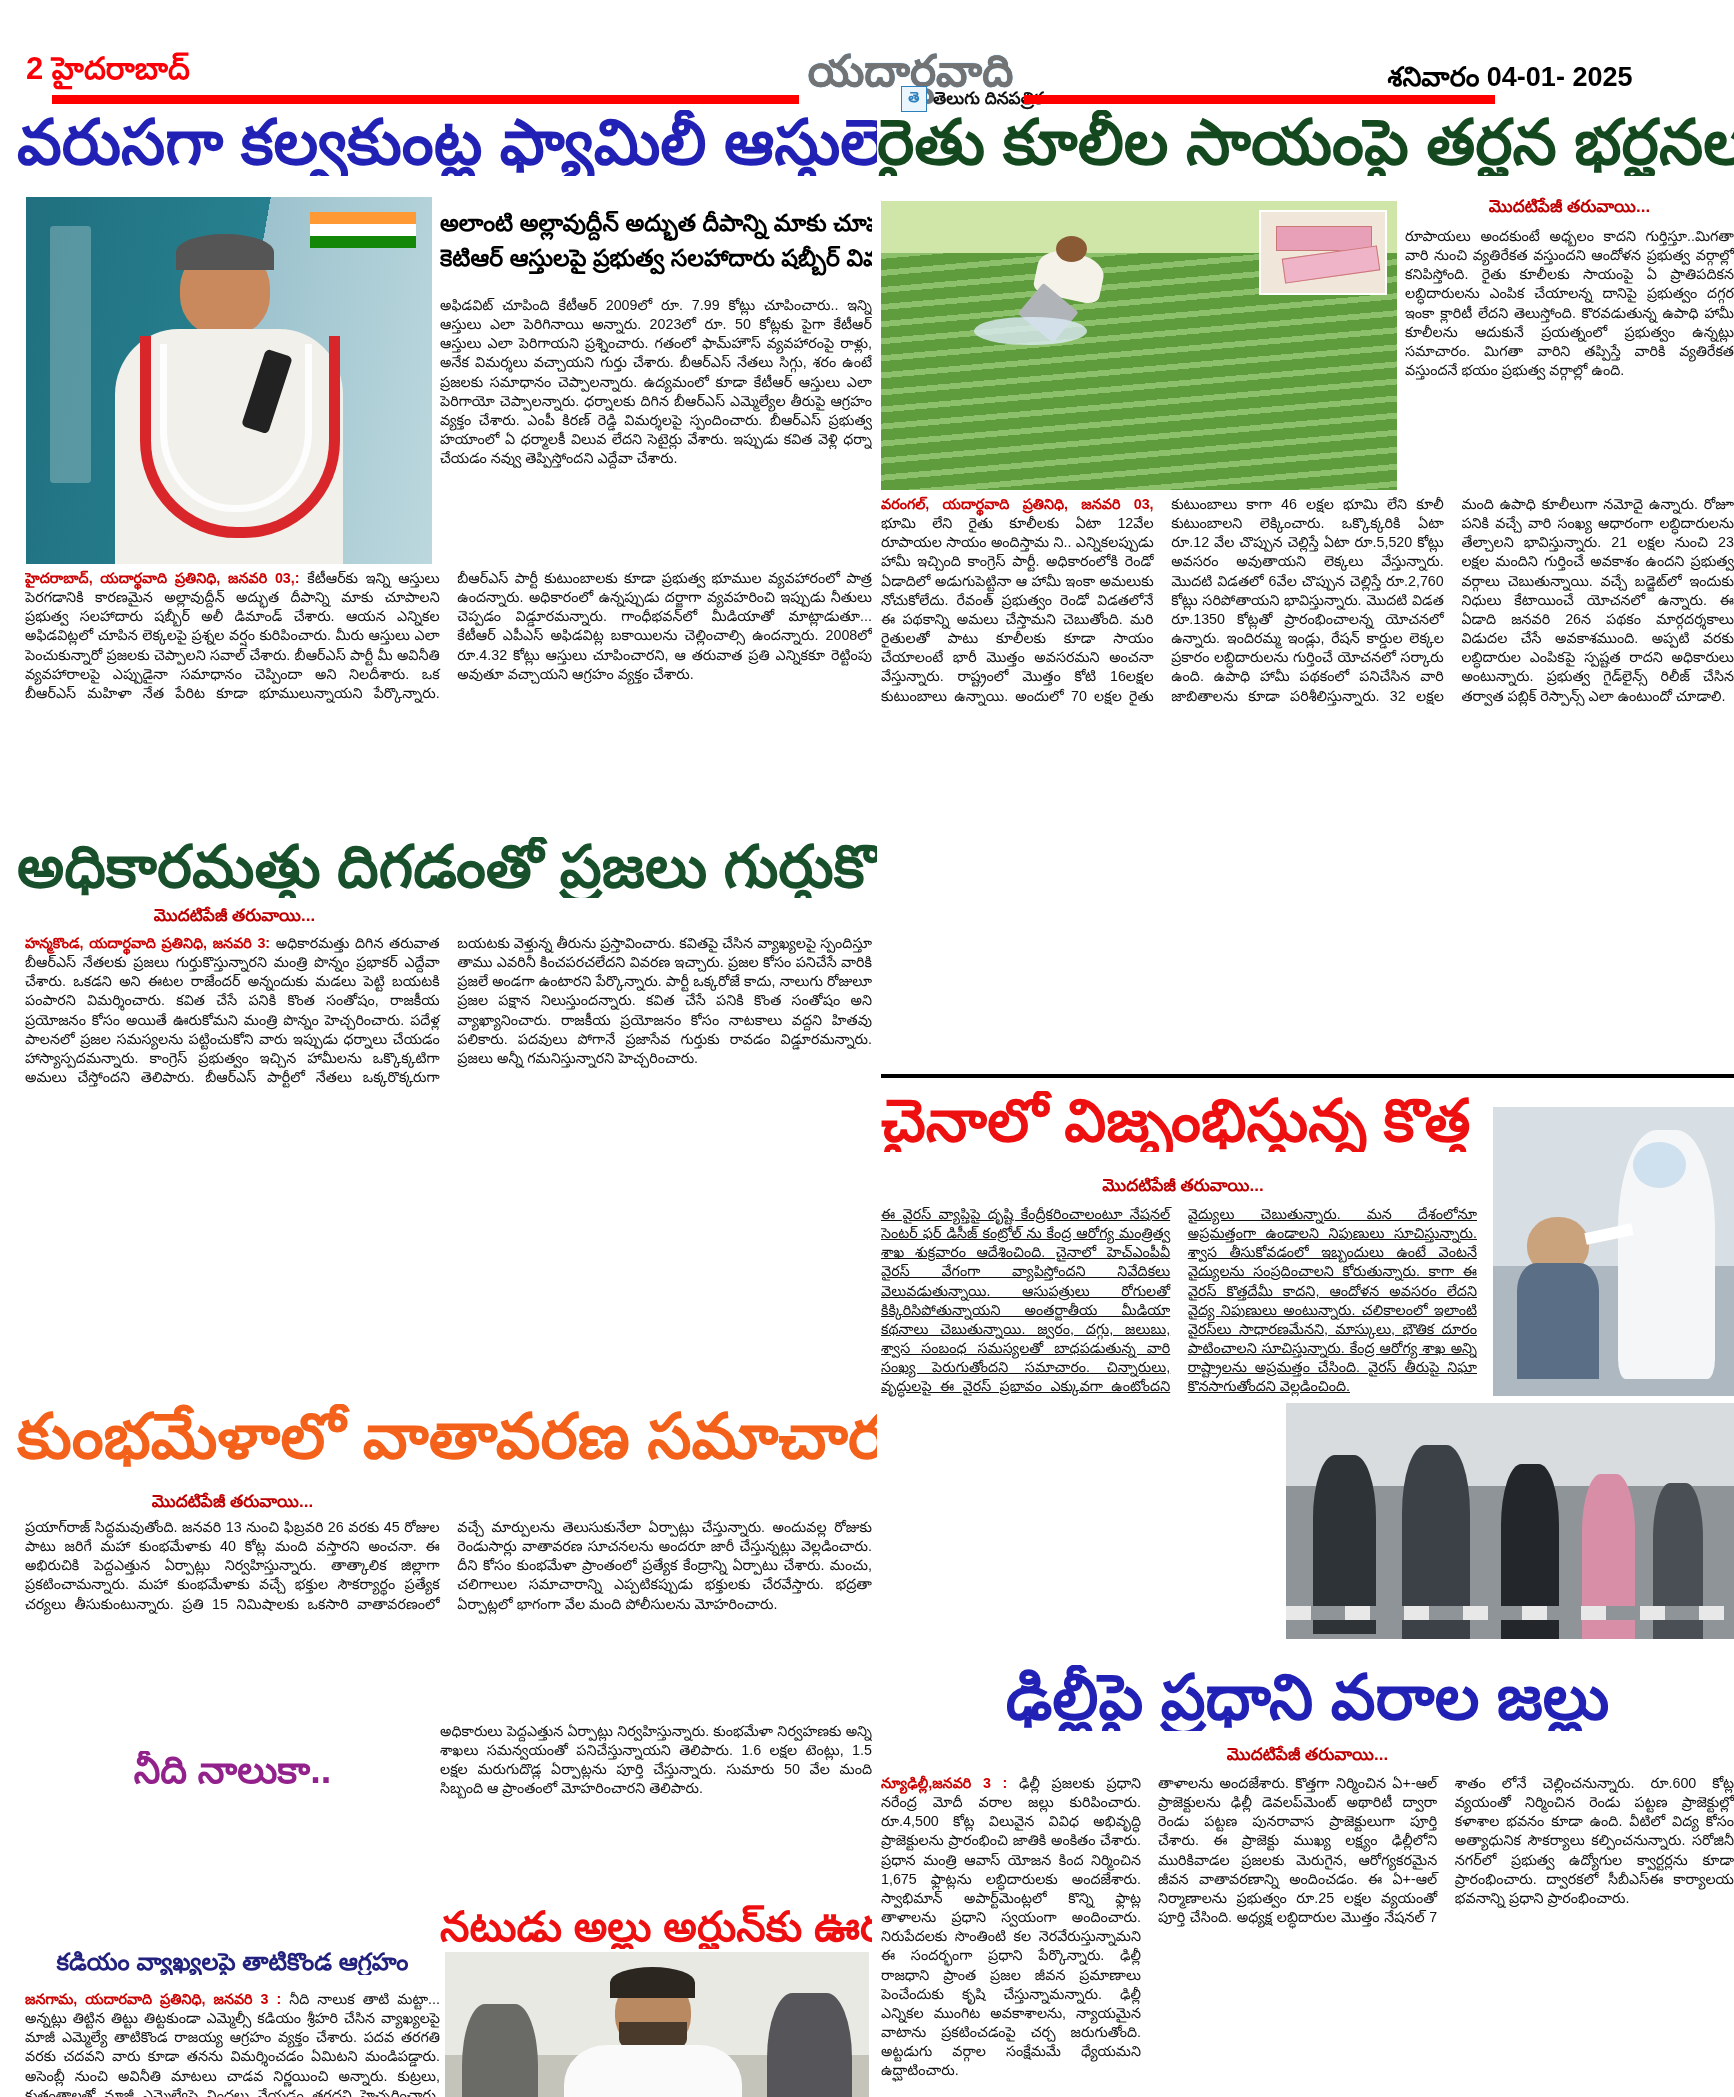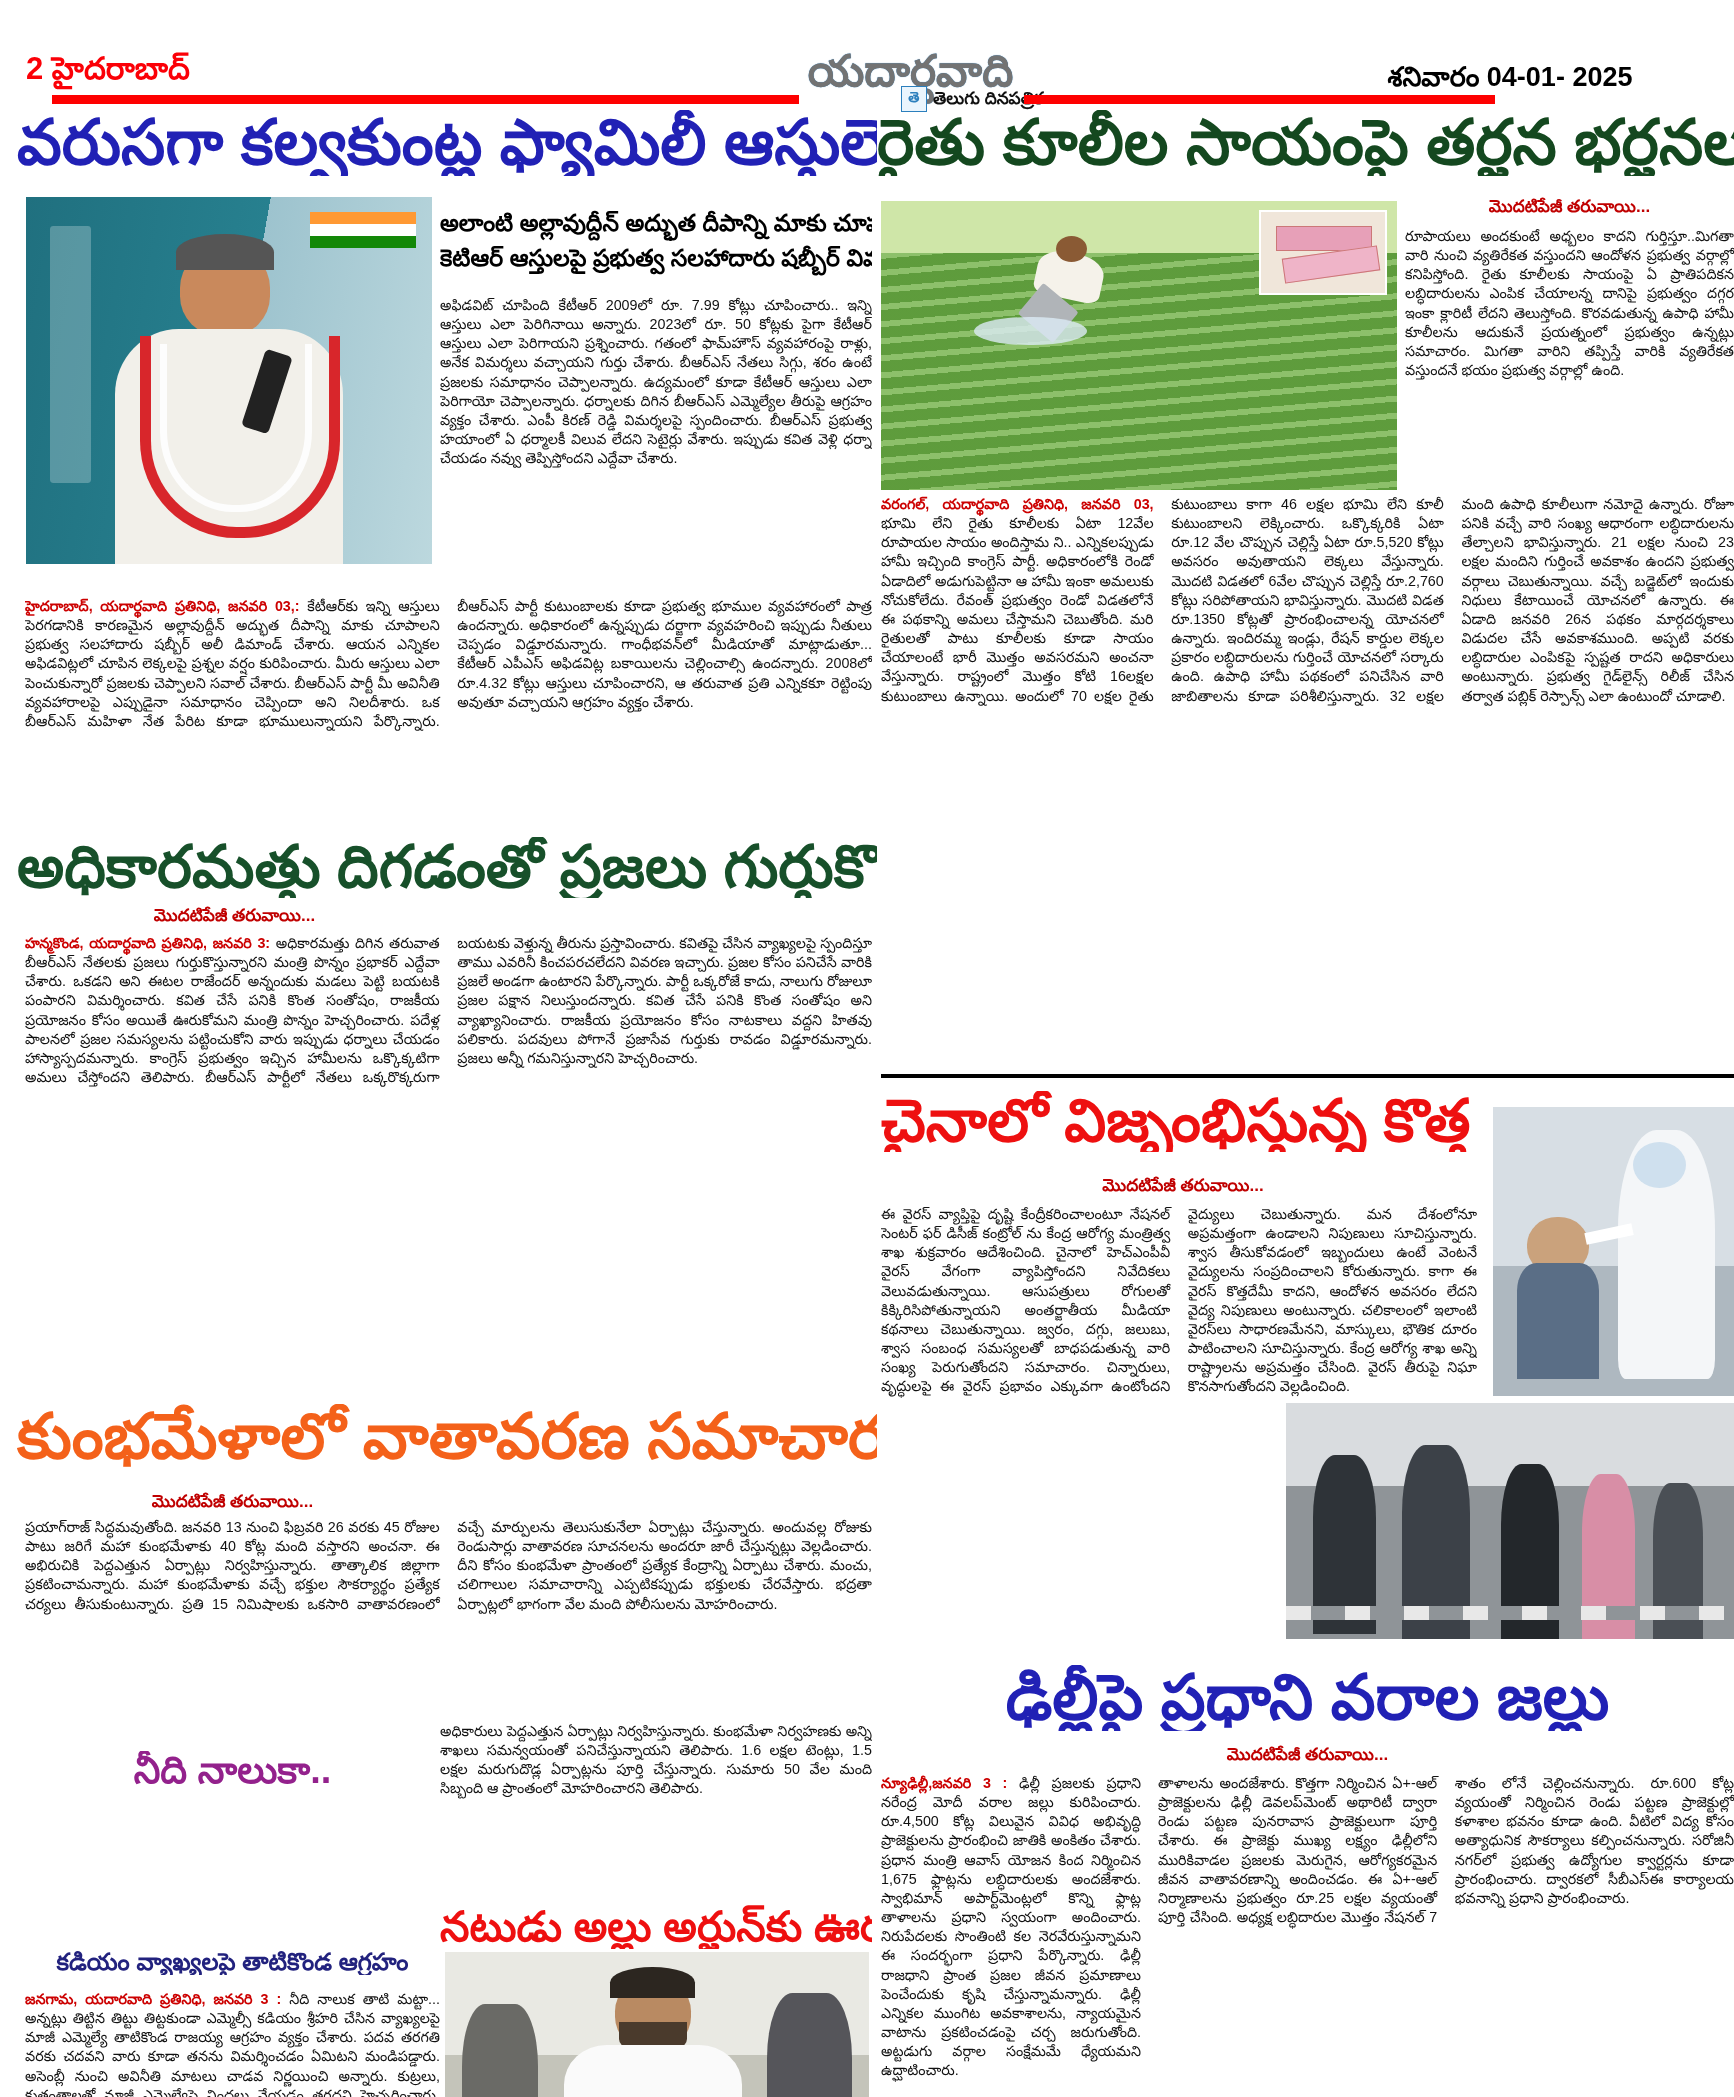--- a/index.html
+++ b/index.html
@@ -70,21 +70,21 @@
 
   <div class="abs" style="left:440px;top:206px;width:432px;">
     <div class="subhead-black">అలాంటి అల్లావుద్దీన్ అద్భుత దీపాన్ని మాకు చూపండి</div>
     <div class="subhead-black">కెటిఆర్ ఆస్తులపై ప్రభుత్వ సలహాదారు షబ్బీర్ విమర్శలు</div>
   </div>
 
   <div class="abs body" style="left:440px;top:296px;width:432px;height:268px;">
     <p>అఫిడవిట్ చూపింది కేటీఆర్ 2009లో రూ. 7.99 కోట్లు చూపించారు.. ఇన్ని ఆస్తులు ఎలా పెరిగినాయి అన్నారు. 2023లో రూ. 50 కోట్లకు పైగా కేటీఆర్ ఆస్తులు ఎలా పెరిగాయని ప్రశ్నించారు. గతంలో ఫామ్‌హౌస్ వ్యవహారంపై రాళ్లు, అనేక విమర్శలు వచ్చాయని గుర్తు చేశారు. బీఆర్ఎస్ నేతలు సిగ్గు, శరం ఉంటే ప్రజలకు సమాధానం చెప్పాలన్నారు. ఉద్యమంలో కూడా కేటీఆర్ ఆస్తులు ఎలా పెరిగాయో చెప్పాలన్నారు. ధర్నాలకు దిగిన బీఆర్ఎస్ ఎమ్మెల్యేల తీరుపై ఆగ్రహం వ్యక్తం చేశారు. ఎంపీ కిరణ్ రెడ్డి విమర్శలపై స్పందించారు. బీఆర్ఎస్ ప్రభుత్వ హయాంలో ఏ ధర్మాలకీ విలువ లేదని సెటైర్లు వేశారు. ఇప్పుడు కవిత వెళ్లి ధర్నా చేయడం నవ్వు తెప్పిస్తోందని ఎద్దేవా చేశారు.</p>
   </div>
 
-  <div class="abs body cols2" style="left:25px;top:569px;width:847px;height:265px;margin-top:28px;">
+  <div class="abs body cols2" style="left:25px;top:569px;width:847px;height:265px;">
     <p><span class="byline">హైదరాబాద్, యదార్థవాది ప్రతినిధి, జనవరి 03,:</span> <span>కేటీఆర్‌కు ఇన్ని ఆస్తులు పెరగడానికి కారణమైన అల్లావుద్దీన్ అద్భుత దీపాన్ని మాకు చూపాలని ప్రభుత్వ సలహాదారు షబ్బీర్ అలీ డిమాండ్ చేశారు. ఆయన ఎన్నికల అఫిడవిట్లలో చూపిన లెక్కలపై ప్రశ్నల వర్షం కురిపించారు. మీరు ఆస్తులు ఎలా పెంచుకున్నారో ప్రజలకు చెప్పాలని సవాల్ చేశారు. బీఆర్ఎస్ పార్టీ మీ అవినీతి వ్యవహారాలపై ఎప్పుడైనా సమాధానం చెప్పిందా అని నిలదీశారు. ఒక బీఆర్ఎస్ మహిళా నేత పేరిట కూడా భూములున్నాయని పేర్కొన్నారు. బీఆర్ఎస్ పార్టీ కుటుంబాలకు కూడా ప్రభుత్వ భూముల వ్యవహారంలో పాత్ర ఉందన్నారు. అధికారంలో ఉన్నప్పుడు దర్జాగా వ్యవహరించి ఇప్పుడు నీతులు చెప్పడం విడ్డూరమన్నారు. గాంధీభవన్‌లో మీడియాతో మాట్లాడుతూ... కేటీఆర్ ఎపీఎస్ అఫిడవిట్ల బకాయిలను చెల్లించాల్సి ఉందన్నారు. 2008లో రూ.4.32 కోట్లు ఆస్తులు చూపించారని, ఆ తరువాత ప్రతి ఎన్నికకూ రెట్టింపు అవుతూ వచ్చాయని ఆగ్రహం వ్యక్తం చేశారు.</span></p>
   </div>
 
   <div class="abs h h-dgreen" style="left:17px;top:837px;width:860px;font-size:59px;">అధికారమత్తు దిగడంతో ప్రజలు గుర్తుకొస్తున్నారు</div>
   <div class="abs marker" style="left:25px;top:906px;width:419px;">మొదటిపేజీ తరువాయి...</div>
   <div class="abs body cols2" style="left:25px;top:934px;width:847px;height:428px;">
     <p><span class="byline">హన్మకొండ, యదార్థవాది ప్రతినిధి, జనవరి 3:</span> <span>అధికారమత్తు దిగిన తరువాత బీఆర్ఎస్ నేతలకు ప్రజలు గుర్తుకొస్తున్నారని మంత్రి పొన్నం ప్రభాకర్ ఎద్దేవా చేశారు. ఒకడని అని ఈటల రాజేందర్ అన్నందుకు మడలు పెట్టి బయటకి పంపారని విమర్శించారు. కవిత చేసే పనికి కొంత సంతోషం, రాజకీయ ప్రయోజనం కోసం అయితే ఊరుకోమని మంత్రి పొన్నం హెచ్చరించారు. పదేళ్ల పాలనలో ప్రజల సమస్యలను పట్టించుకోని వారు ఇప్పుడు ధర్నాలు చేయడం హాస్యాస్పదమన్నారు. కాంగ్రెస్ ప్రభుత్వం ఇచ్చిన హామీలను ఒక్కొక్కటిగా అమలు చేస్తోందని తెలిపారు. బీఆర్ఎస్ పార్టీలో నేతలు ఒక్కరొక్కరుగా బయటకు వెళ్తున్న తీరును ప్రస్తావించారు. కవితపై చేసిన వ్యాఖ్యలపై స్పందిస్తూ తాము ఎవరినీ కించపరచలేదని వివరణ ఇచ్చారు. ప్రజల కోసం పనిచేసే వారికి ప్రజలే అండగా ఉంటారని పేర్కొన్నారు. పార్టీ ఒక్కరోజే కాదు, నాలుగు రోజులూ ప్రజల పక్షాన నిలుస్తుందన్నారు. కవిత చేసే పనికి కొంత సంతోషం అని వ్యాఖ్యానించారు. రాజకీయ ప్రయోజనం కోసం నాటకాలు వద్దని హితవు పలికారు. పదవులు పోగానే ప్రజాసేవ గుర్తుకు రావడం విడ్డూరమన్నారు. ప్రజలు అన్నీ గమనిస్తున్నారని హెచ్చరించారు.</span></p>
   </div>
 
   <div class="abs h h-orange" style="left:17px;top:1404px;width:860px;font-size:63px;">కుంభమేళాలో వాతావరణ సమాచారం</div>
@@ -150,21 +150,21 @@
 
   <div class="photo" style="left:1286px;top:1403px;width:448px;height:236px;background:linear-gradient(#d9dcdf 0 35%,#8f9498 35% 100%);">
     <div class="ph-el" style="left:6%;top:22%;width:14%;height:76%;background:#2e3338;border-radius:35% 35% 0 0;"></div>
     <div class="ph-el" style="left:26%;top:18%;width:15%;height:82%;background:#3c4148;border-radius:35% 35% 0 0;"></div>
     <div class="ph-el" style="left:48%;top:26%;width:13%;height:74%;background:#23272b;border-radius:35% 35% 0 0;"></div>
     <div class="ph-el" style="left:66%;top:30%;width:12%;height:70%;background:#d88ea6;border-radius:35% 35% 0 0;"></div>
     <div class="ph-el" style="left:82%;top:34%;width:11%;height:66%;background:#4a4f55;border-radius:35% 35% 0 0;"></div>
     <div class="ph-el" style="left:0;top:86%;width:100%;height:6%;background:repeating-linear-gradient(90deg,#e8e8e8 0 25px,#8f9498 25px 59px);"></div>
   </div>
 
-  <div class="abs body cols2" style="left:881px;top:1205px;width:596px;height:434px;">
+  <div class="abs body cols2" style="left:881px;top:1205px;width:596px;height:434px;text-decoration:underline;">
     <p>ఈ వైరస్ వ్యాప్తిపై దృష్టి కేంద్రీకరించాలంటూ నేషనల్ సెంటర్ ఫర్ డిసీజ్ కంట్రోల్ ను కేంద్ర ఆరోగ్య మంత్రిత్వ శాఖ శుక్రవారం ఆదేశించింది. చైనాలో హెచ్ఎంపీవీ వైరస్ వేగంగా వ్యాపిస్తోందని నివేదికలు వెలువడుతున్నాయి. ఆసుపత్రులు రోగులతో కిక్కిరిసిపోతున్నాయని అంతర్జాతీయ మీడియా కథనాలు చెబుతున్నాయి. జ్వరం, దగ్గు, జలుబు, శ్వాస సంబంధ సమస్యలతో బాధపడుతున్న వారి సంఖ్య పెరుగుతోందని సమాచారం. చిన్నారులు, వృద్ధులపై ఈ వైరస్ ప్రభావం ఎక్కువగా ఉంటోందని వైద్యులు చెబుతున్నారు. మన దేశంలోనూ అప్రమత్తంగా ఉండాలని నిపుణులు సూచిస్తున్నారు. శ్వాస తీసుకోవడంలో ఇబ్బందులు ఉంటే వెంటనే వైద్యులను సంప్రదించాలని కోరుతున్నారు. కాగా ఈ వైరస్ కొత్తదేమీ కాదని, ఆందోళన అవసరం లేదని వైద్య నిపుణులు అంటున్నారు. చలికాలంలో ఇలాంటి వైరస్‌లు సాధారణమేనని, మాస్కులు, భౌతిక దూరం పాటించాలని సూచిస్తున్నారు. కేంద్ర ఆరోగ్య శాఖ అన్ని రాష్ట్రాలను అప్రమత్తం చేసింది. వైరస్ తీరుపై నిఘా కొనసాగుతోందని వెల్లడించింది.</p>
   </div>
 
   <div class="abs h h-blue" style="left:881px;top:1665px;width:853px;font-size:63px;">ఢిల్లీపై ప్రధాని వరాల జల్లు</div>
   <div class="abs marker" style="left:881px;top:1745px;width:853px;">మొదటిపేజీ తరువాయి...</div>
 
   <div class="abs body" style="left:881px;top:1774px;width:260px;height:885px;">
     <p><span class="byline">న్యూఢిల్లీ,జనవరి 3 :</span> <span>ఢిల్లీ ప్రజలకు ప్రధాని నరేంద్ర మోదీ వరాల జల్లు కురిపించారు. రూ.4,500 కోట్ల విలువైన వివిధ అభివృద్ధి ప్రాజెక్టులను ప్రారంభించి జాతికి అంకితం చేశారు. ప్రధాన మంత్రి ఆవాస్ యోజన కింద నిర్మించిన 1,675 ఫ్లాట్లను లబ్ధిదారులకు అందజేశారు. స్వాభిమాన్ అపార్ట్‌మెంట్లలో కొన్ని ఫ్లాట్ల తాళాలను ప్రధాని స్వయంగా అందించారు. నిరుపేదలకు సొంతింటి కల నెరవేరుస్తున్నామని ఈ సందర్భంగా ప్రధాని పేర్కొన్నారు. ఢిల్లీ రాజధాని ప్రాంత ప్రజల జీవన ప్రమాణాలు పెంచేందుకు కృషి చేస్తున్నామన్నారు. ఢిల్లీ ఎన్నికల ముంగిట అవకాశాలను, న్యాయమైన వాటాను ప్రకటించడంపై చర్చ జరుగుతోంది. అట్టడుగు వర్గాల సంక్షేమమే ధ్యేయమని ఉద్ఘాటించారు.</span></p>
   </div>
   <div class="abs body cols2" style="left:1158px;top:1774px;width:576px;height:367px;">

